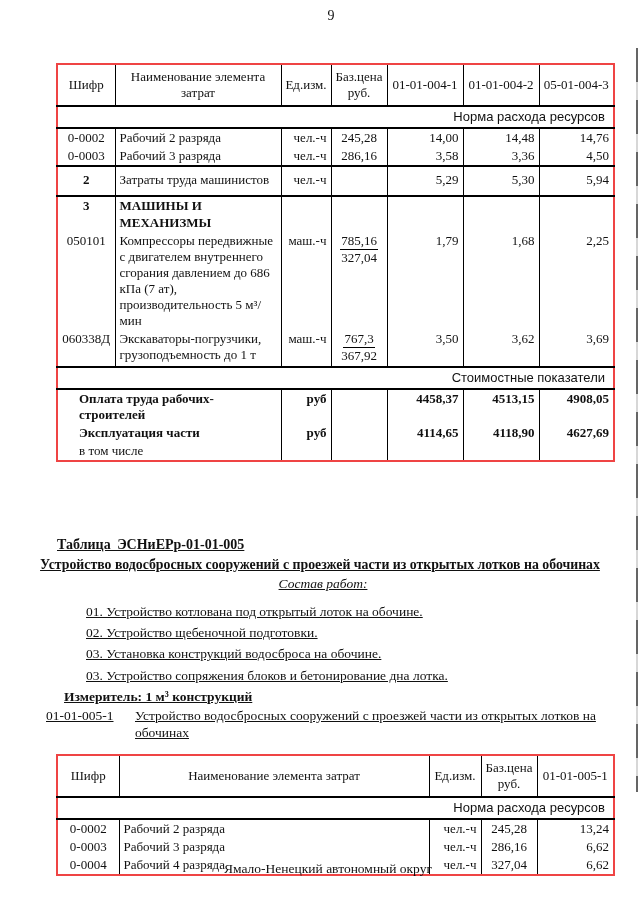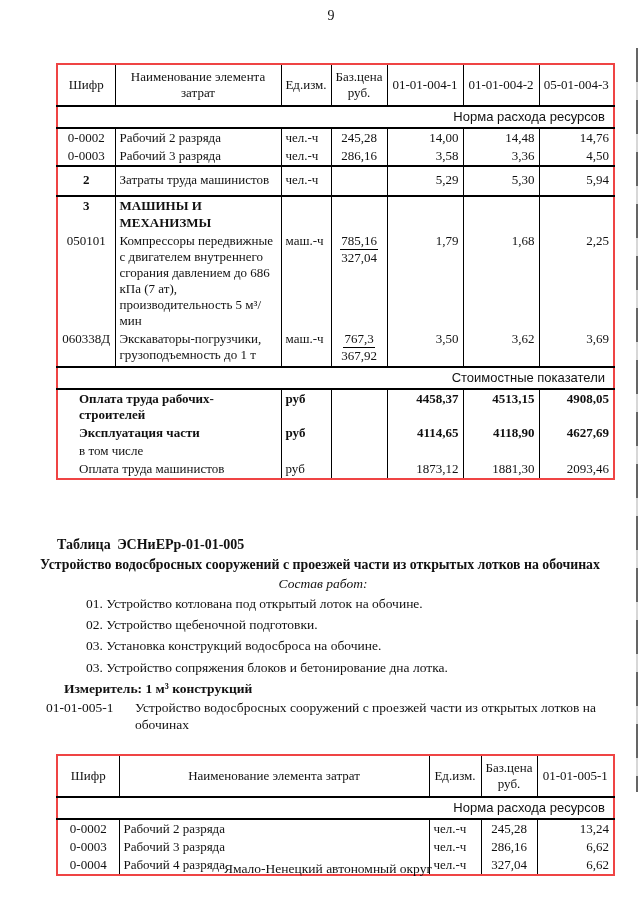--- a/index.html
+++ b/index.html
@@ -29,37 +29,37 @@
     border-left:1px solid #000;border-right:1px solid #000;
     padding:1px 4px;vertical-align:top;overflow:hidden;
   }
   tr.rh td{border-bottom:2px solid #000;text-align:center;vertical-align:middle;padding:3px 2px;height:34px;}
   tr.sub td{border-top:2px solid #000;border-bottom:2px solid #000;
     font-family:"Liberation Sans","DejaVu Sans",sans-serif;font-size:13px;
     text-align:right;padding:2px 8px 2px 2px;}
   tr.sb td{border-bottom:2px solid #000;}
   td.c-code{text-align:center;}
   td.c-name{text-align:left;padding-left:5px;}
-  td.c-unit{text-align:left;}
+  td.c-unit{text-align:right;}
   td.c-price{text-align:center;}
   td.c-val{text-align:right;padding-right:13px;}
   tr.bold td{font-weight:bold;}
   tr.row2 td{padding-top:5px;padding-bottom:7px;}
   tr.cost td{border-top:none;border-bottom:none;}
   tr.cost td.c-name{padding-left:21px;}
   .frac{display:inline-block;text-align:center;}
   .frac .top{display:inline-block;border-bottom:1px solid #000;padding:0 1px;}
   .frac .bot{display:block;}
   .narrow{display:inline-block;max-width:112px;}
   
-  .mid{position:absolute;top:537px;left:0;width:640px;font-size:13.5px;}
+  .mid{position:absolute;top:537px;left:0;width:640px;font-size:13.5px;text-decoration:underline;}
   .tbl-label{font-weight:bold;font-size:14px;margin:0 0 4px 57px;word-spacing:3px;}
   .sec-title{font-weight:bold;text-align:center;margin:0 30px 3px 30px;font-size:13.8px;}
   .works-label{font-style:italic;text-align:center;margin:0 0 4px 6px;}
-  .works{margin:4px 0 0 86px;padding:0;list-style:none;}
+  .works{margin:12px 0 0 86px;padding:0;list-style:none;}
   .works li{margin:0 0 5px 0;line-height:1.2;}
   .meter{font-weight:bold;margin:1px 0 3px 64px;}
   .item-row{display:flex;margin-left:46px;}
   .item-code{width:89px;flex:none;}
   .item-text{width:462px;line-height:1.25;}
   
   .footer{position:absolute;top:861px;left:0;width:656px;text-align:center;font-size:13.5px;}
   .scan-line{
     position:absolute;left:636px;top:48px;width:2px;height:744px;
     background:repeating-linear-gradient(180deg,
@@ -171,28 +171,20 @@
             <td class="c-val">4627,69</td>
           </tr>
           <tr class="cost">
             <td class="c-name" colspan="2">в том числе</td>
             <td class="c-unit"></td>
             <td class="c-price"></td>
             <td class="c-val"></td>
             <td class="c-val"></td>
             <td class="c-val"></td>
           </tr>
-          <tr class="cost">
-            <td class="c-name" colspan="2">Оплата труда машинистов</td>
-            <td class="c-unit">руб</td>
-            <td class="c-price"></td>
-            <td class="c-val">1873,12</td>
-            <td class="c-val">1881,30</td>
-            <td class="c-val">2093,46</td>
-          </tr>
         </tbody>
     </table>
   </div>
 
   <div class="mid">
     <div class="tbl-label">Таблица ЭСНиЕРр-01-01-005</div>
     <div class="sec-title">Устройство водосбросных сооружений с проезжей части из открытых лотков на обочинах</div>
     <div class="works-label">Состав работ:</div>
     <ul class="works" id="works-list">
         <li>01. Устройство котлована под  открытый лоток на обочине.</li>

